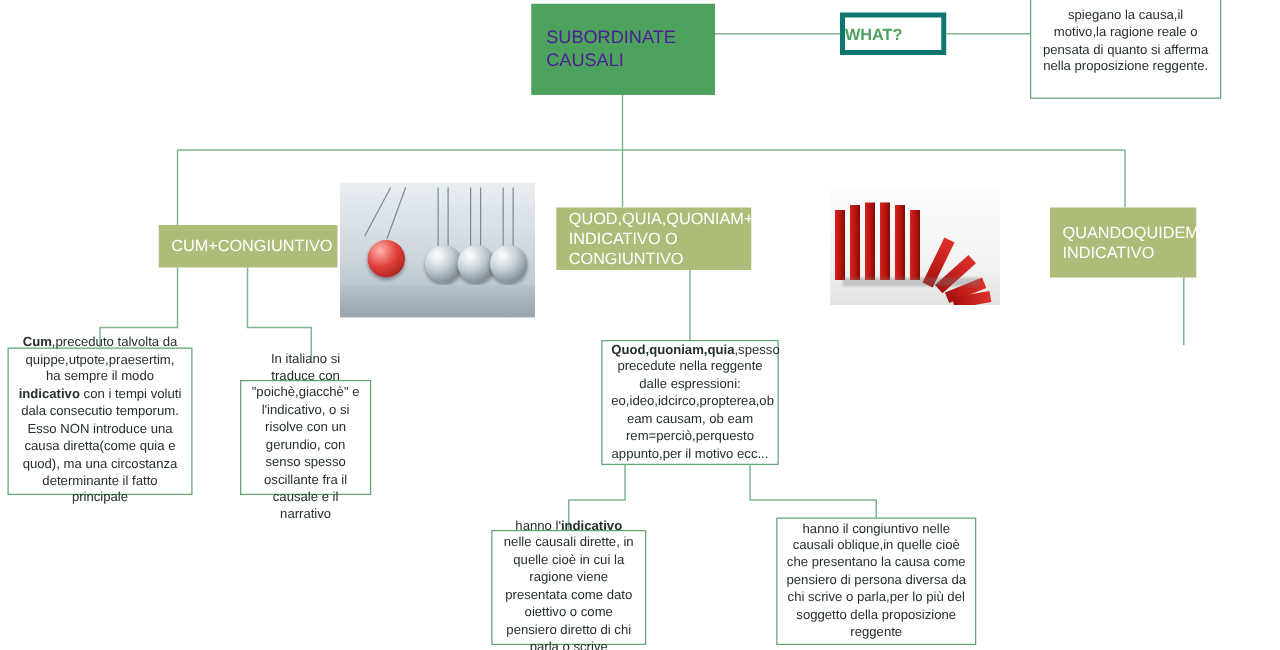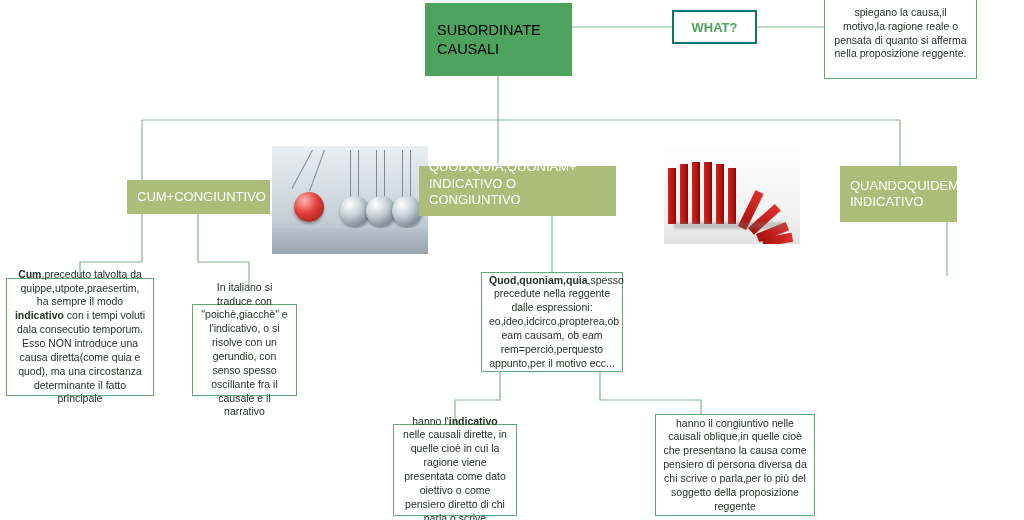--- a/index.html
+++ b/index.html
@@ -27,21 +27,21 @@
     height: 520px;
     pointer-events: none;
   }
   .node {
     position: absolute;
     box-sizing: border-box;
   }
   
   .root-box {
     background: #4da35e;
-    color: #000000;
+    color: #4c1d95;
     font-size: 14.5px;
     line-height: 1.25;
     padding: 10px 12px;
     display: flex;
     align-items: center;
   }
   
   .olive-box {
     background: #adbd79;
     color: #ffffff;
@@ -70,27 +70,26 @@
     align-items: center;
     justify-content: center;
   }
   .note .inner {
     width: 100%;
   }
   .note b { font-weight: bold; }
   
   .what-box {
     background: #ffffff;
-    border: 2px solid #0f766e;
+    border: 4px solid #0f766e;
     color: #4da35e;
     font-weight: bold;
     font-size: 13px;
     display: flex;
     align-items: center;
-    justify-content: center;
   }
   
   .img-frame {
     position: absolute;
     overflow: hidden;
   }
   
   .cradle {
     width: 100%; height: 100%;
     background: linear-gradient(180deg,#e9eef2 0%, #cdd6dd 55%, #aeb9c2 100%);
@@ -198,37 +197,37 @@
       <div class="wire" style="left:130px; height:48px;"></div>
       <div class="wire" style="left:138px; height:48px;"></div>
       <div class="ball red" style="left:22px; top:46px; width:30px; height:30px;"></div>
       <div class="ball steel" style="left:68px; top:50px; width:30px; height:30px;"></div>
       <div class="ball steel" style="left:94px; top:50px; width:30px; height:30px;"></div>
       <div class="ball steel" style="left:120px; top:50px; width:30px; height:30px;"></div>
       <div style="position:absolute; left:0; bottom:0; width:100%; height:26px; background:linear-gradient(180deg,#b9c3cb 0%, #98a3ac 100%);"></div>
     </div>
   </div>
 
-  <div class="node olive-box left-align" style="left:419px; top:166px; width:197px; height:50px;align-items:flex-end;">
+  <div class="node olive-box left-align" style="left:445px; top:166px; width:156px; height:50px;">
     <span>QUOD,QUIA,QUONIAM+ INDICATIVO O CONGIUNTIVO</span>
   </div>
 
   <div class="node note" style="left:192px; top:304px; width:105px; height:92px;">
     <span class="inner">In italiano si traduce con "poichè,giacchè" e l'indicativo, o si risolve con un gerundio, con senso spesso oscillante fra il causale e il narrativo</span>
   </div>
 
   <div class="node note" style="left:481px; top:272px; width:142px; height:100px;">
     <span class="inner"><b>Quod,quoniam,quia</b>,spesso precedute nella reggente dalle espressioni: eo,ideo,idcirco,propterea,ob eam causam, ob eam rem=perciò,perquesto appunto,per il motivo ecc...</span>
   </div>
 
   <div class="node note" style="left:393px; top:424px; width:124px; height:92px;">
     <span class="inner">hanno l'<b>indicativo</b> nelle causali dirette, in quelle cioè in cui la ragione viene presentata come dato oiettivo o come pensiero diretto di chi parla o scrive</span>
   </div>
 
-  <div class="node note" style="left:655px; top:414px; width:160px; height:102px;">
+  <div class="node note" style="left:621px; top:414px; width:160px; height:102px;">
     <span class="inner">hanno il congiuntivo nelle causali oblique,in quelle cioè che presentano la causa come pensiero di persona diversa da chi scrive o parla,per lo più del soggetto della proposizione reggente</span>
   </div>
 
   <div class="img-frame" style="left:664px; top:150px; width:136px; height:94px;">
     <div class="domino">
       <div class="piece" style="left:4px;  top:18px; width:8px; height:56px;"></div>
       <div class="piece" style="left:16px; top:14px; width:8px; height:60px;"></div>
       <div class="piece" style="left:28px; top:12px; width:8px; height:62px;"></div>
       <div class="piece" style="left:40px; top:12px; width:8px; height:62px;"></div>
       <div class="piece" style="left:52px; top:14px; width:8px; height:60px;"></div>

